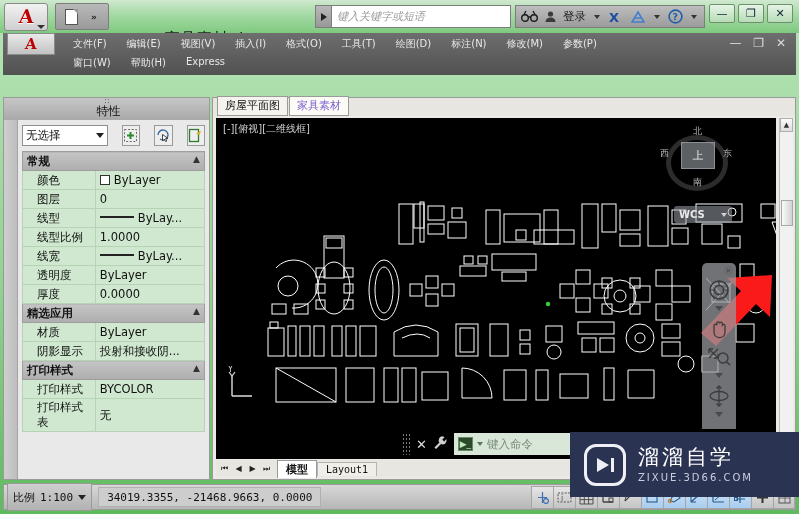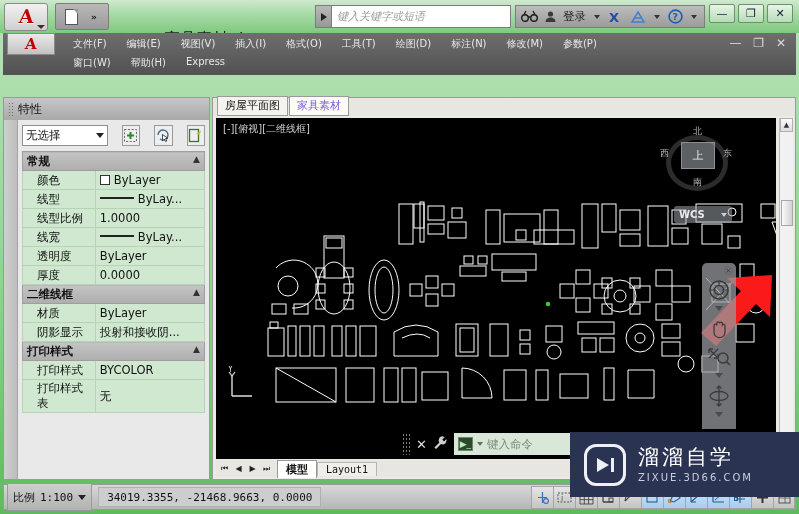--- a/index.html
+++ b/index.html
@@ -126,21 +126,21 @@
   .ribbonend .pill::after{content:"";position:absolute;left:5px;top:3px;border-left:3px solid transparent;border-right:3px solid transparent;border-top:4px solid #444;}
 
   
   .props {
     position:absolute; left:3px; top:97px; width:207px; height:383px;
     background:#d6d6d6; border:1px solid #9a9a9a;
     display:flex; flex-direction:column;
   }
   .propstitle {
     height:22px; background:linear-gradient(to bottom,#c6c6c6,#a9a9a9);
-    display:flex; align-items:center; padding-left:4px; color:#111; font-size:12px;
+    display:flex; align-items:center; padding-left:4px; color:#111; font-size:12px;flex-direction:column;
   }
   .gripdots{ width:5px;height:14px; margin-right:5px;
     background-image:radial-gradient(#6a6a6a 40%, transparent 41%);
     background-size:3px 3px; }
   .propsbody { flex:1; display:flex; background:#e9e9e9; }
   .sidecol {
     width:14px; background:linear-gradient(to right,#cfcfcf,#bdbdbd);
     border-right:1px solid #a5a5a5;
   }
   .propsmain { flex:1; padding:5px 4px 4px 4px; overflow:hidden; }
@@ -421,20 +421,24 @@
         <table class="ptable">
           <tbody>
               <tr class="grouprow">
             <td colspan="2"><span>常规</span><span class="caret">▲</span></td>
           </tr>
           <tr>
             <td class="pkey">颜色</td>
             <td class="pval"><span class="swatchbox"></span><span>ByLayer</span></td>
           </tr>
           <tr>
+            <td class="pkey">图层</td>
+            <td class="pval">0</td>
+          </tr>
+          <tr>
             <td class="pkey">线型</td>
             <td class="pval"><span class="linesample"></span><span>ByLay...</span></td>
           </tr>
           <tr>
             <td class="pkey">线型比例</td>
             <td class="pval">1.0000</td>
           </tr>
           <tr>
             <td class="pkey">线宽</td>
             <td class="pval"><span class="linesample"></span><span>ByLay...</span></td>
@@ -442,21 +446,21 @@
           <tr>
             <td class="pkey">透明度</td>
             <td class="pval">ByLayer</td>
           </tr>
           <tr>
             <td class="pkey">厚度</td>
             <td class="pval">0.0000</td>
           </tr>
 
           <tr class="grouprow">
-            <td colspan="2"><span>二维线框</span><span class="caret">▲</span></td>
+            <td colspan="2"><span>精选应用</span><span class="caret">▲</span></td>
           </tr>
           <tr>
             <td class="pkey">材质</td>
             <td class="pval">ByLayer</td>
           </tr>
           <tr>
             <td class="pkey">阴影显示</td>
             <td class="pval">投射和接收阴...</td>
           </tr>
 

